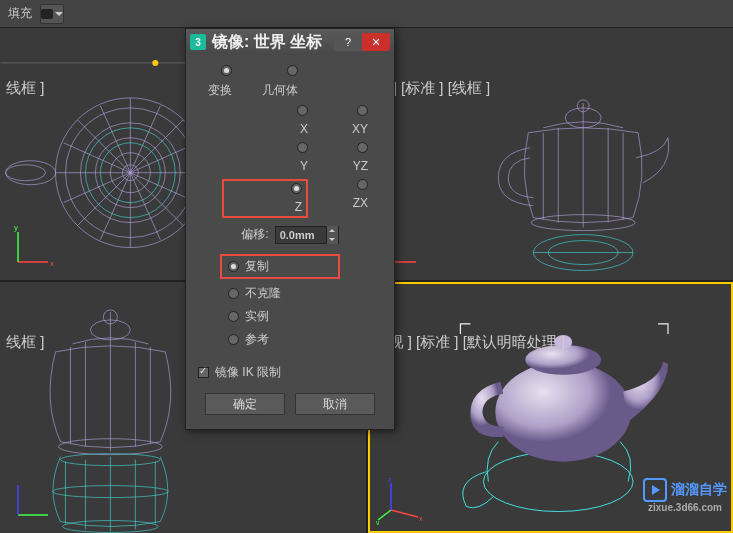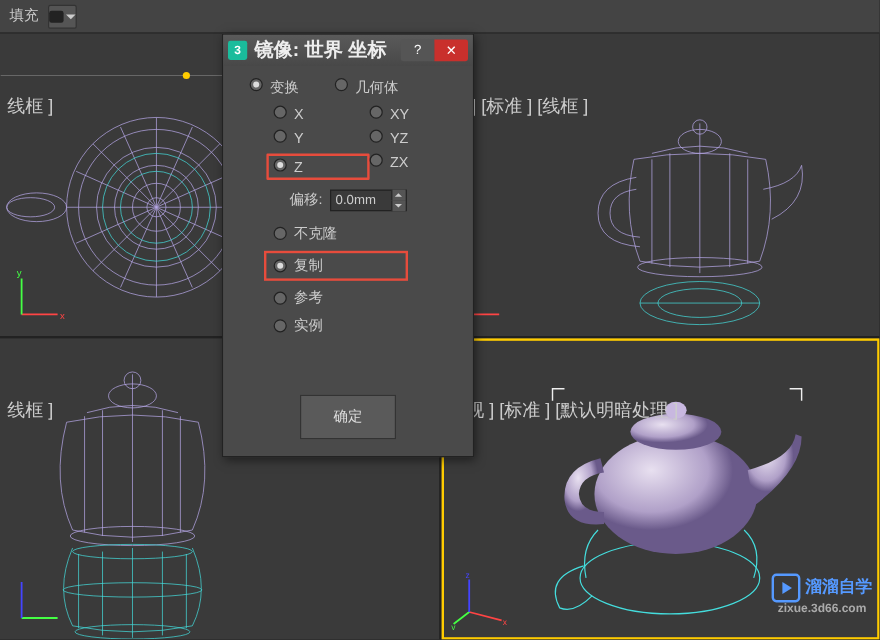--- a/index.html
+++ b/index.html
@@ -199,42 +199,44 @@
     }
     .radio-grid {
       display: grid;
       grid-template-columns: 80px 60px;
       row-gap: 6px;
       padding-left: 30px;
       margin-bottom: 8px;
     }
     .radio-item {
       display: flex;
-      align-items: flex-start;
+      align-items: flex-end;
       gap: 6px;
+      flex-direction: column;
     }
     .highlight-box {
       border: 2px solid #e74c3c;
       padding: 2px 4px;
       margin-left: -6px;
       border-radius: 1px;
     }
     .spinner-row {
       display: flex;
       justify-content: center;
       gap: 6px;
       margin: 6px 0 10px 0;
     }
     .spinner-label { color: #ccc; }
     .spinner {
       width: 64px; height: 18px;
       background: #3a3a3a;
       border: 1px solid #222;
       display: flex;
       align-items: center;
+      font-weight: bold;
     }
     .spinner-value {
       flex: 1;
       padding: 0 4px;
       color: #ccc;
       font-size: 11px;
     }
     .spinner-btns {
       display: flex;
       flex-direction: column;
@@ -277,29 +279,28 @@
     }
     .divider { height: 10px; }
     .button-row {
       display: flex;
       gap: 10px;
       justify-content: center;
       margin-top: 12px;
       padding-bottom: 4px;
     }
     .dlg-button {
-      width: 80px; height: 37px;
+      width: 80px; height: 22px;
       background: #5a5a5a;
       border: 1px solid #333;
       color: #ddd;
       display: flex;
       align-items: center;
       justify-content: center;
       font-size: 12px;
-      margin-top: 21px;
     }
   </style>
 </head>
 <body>
 
 <div class="main-app">
   <div class="toolbar">
     <span class="toolbar-label">填充</span>
     <div class="toolbar-btn">
       <div style="width:14px;height:10px;background:#222;border-radius:2px;"></div>
@@ -521,38 +522,43 @@
             </div>
           <div class="spinner-btn">
               <div class="spinner-arrow-down"></div>
             </div>
         </div>
       </div>
     </div>
 
 
     <div class="clone-group">
-      <div class="clone-item">
-        <span class="radio"></span>
-        <span>不克隆</span>
-      </div>
       <div class="clone-item highlight-clone">
         <span class="radio radio-checked"></span>
         <span>复制</span>
       </div>
       <div class="clone-item">
         <span class="radio"></span>
+        <span>不克隆</span>
+      </div>
+      <div class="clone-item">
+        <span class="radio"></span>
+        <span>实例</span>
+      </div>
+      <div class="clone-item">
+        <span class="radio"></span>
         <span>参考</span>
       </div>
-      <div class="clone-item">
-        <span class="radio"></span>
-        <span>实例</span>
-      </div>
     </div>
 
     <div class="divider"></div>
 
+    <div class="row">
+      <span class="checkbox checkbox-checked"></span>
+      <span>镜像 IK 限制</span>
+    </div>
 
     <div class="button-row">
       <div class="dlg-button">确定</div>
+      <div class="dlg-button">取消</div>
     </div>
   </div>
 </div>
 
 </body></html>

